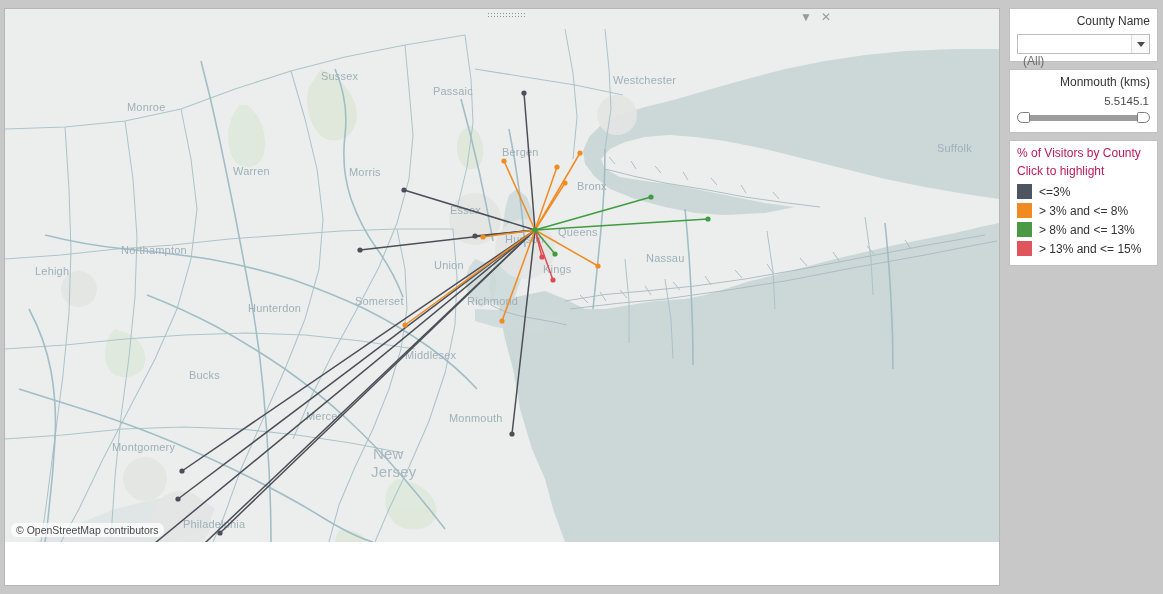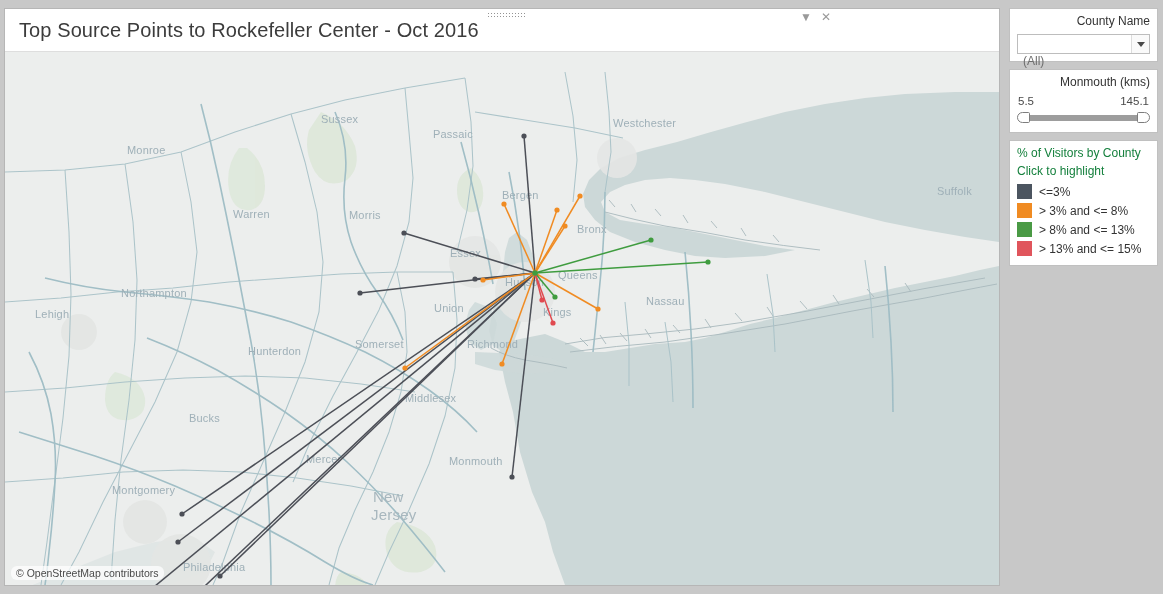--- a/index.html
+++ b/index.html
@@ -87,21 +87,21 @@
     display: flex; flex-direction: column; gap: 7px;
   }
   .card {
     background: #ffffff;
     border: 1px solid #c0c0c0;
     padding: 5px 7px 7px 7px;
   }
   .card-title {
     font-size: 12px; color: #333; margin-bottom: 5px; line-height: 15px; text-align: right;
   }
-  .sub-title { font-size: 12px; color: #15803d; line-height: 15px; margin-bottom: 3px; }
+  .sub-title { font-size: 12px; color: #be185d; line-height: 15px; margin-bottom: 3px; }
 
   
   .dropdown {
     display: flex; align-items: center;
     height: 20px;
     border: 1px solid #bdbdbd;
     background: #fff;
     cursor: pointer;
   }
   .dropdown .dd-val {
@@ -116,21 +116,21 @@
   }
   .dd-arrow i {
     display: block; width: 0; height: 0;
     border-left: 4px solid transparent;
     border-right: 4px solid transparent;
     border-top: 5px solid #4a4a4a;
   }
 
   
   .slider-vals {
-    display: flex; justify-content: space-between;
+    display: flex; justify-content: flex-end;
     font-size: 11.5px; color: #4a4a4a; margin: 2px 1px 5px 1px;
   }
   .slider-track {
     position: relative; height: 11px; margin: 0 0 2px 0;
   }
   .slider-track .bar {
     position: absolute; top: 3px; left: 7px; right: 7px;
     height: 6px; background: #9d9d9d;
   }
   .handle {
@@ -158,21 +158,20 @@
   <div id="viz-panel">
     <div id="viz-frame">
 
       <div id="grip"></div>
 
       <div id="winctl">
         <span class="wc">▼</span>
         <span class="wc">✕</span>
       </div>
 
-      <div id="viz-title">Top Source Points to Rockefeller Center - Oct 2016</div>
 
       <div id="map-wrap">
         <svg id="map-svg" width="994" height="533" viewBox="0 0 994 533">
           <defs>
             <clipPath id="mapclip">
                 <rect x="0" y="0" width="994" height="533"></rect>
               </clipPath>
           </defs>
           <g clip-path="url(#mapclip)">
 

